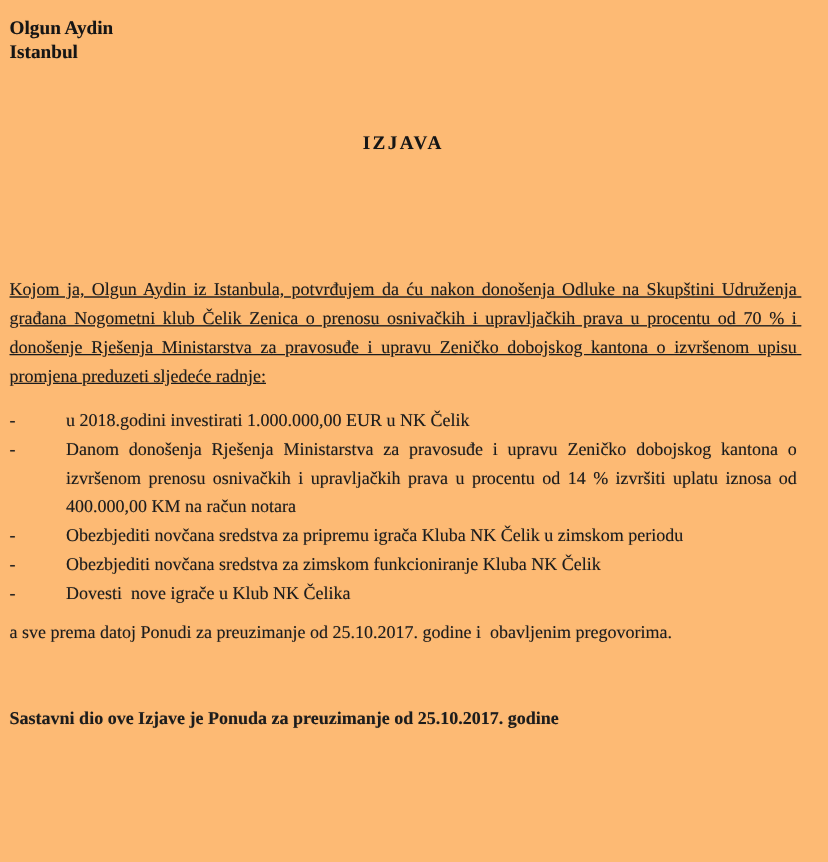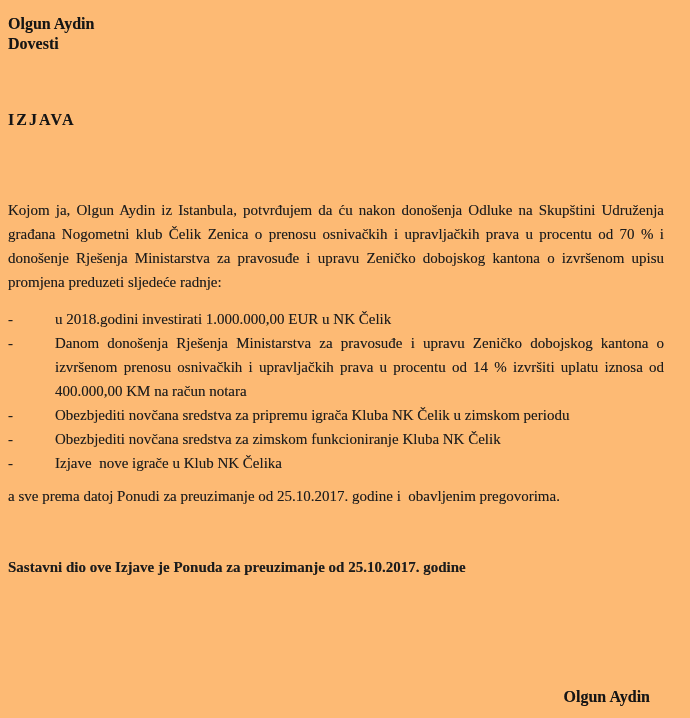--- a/index.html
+++ b/index.html
@@ -25,30 +25,31 @@
     font-weight: bold;
     font-size: 16px;
     line-height: 20px;
     color: #151515;
   }
   .title {
     margin-top: 54px;
     font-weight: bold;
     font-size: 16px;
     letter-spacing: 2px;
-    text-align: left;
+    text-align: center;
     color: #151515;
   }
   .para {
     margin: 0;
     text-align: justify;
     white-space: pre-wrap;
   }
   .intro {
-    margin-top: 66px;
+    margin-top: 98px;
+    text-decoration: underline;
   }
   .list {
     margin-top: 13px;
   }
   .li {
     display: flex;
   }
   .dash {
     flex: 0 0 47px;
   }
@@ -75,21 +76,21 @@
     color: #151515;
   }
 </style>
 </head>
 <body>
 
 <div class="page">
 
   <div class="header">
     <div class="hline">Olgun Aydin</div>
-    <div class="hline">Dovesti</div>
+    <div class="hline">Istanbul</div>
   </div>
 
   <div class="title">IZJAVA</div>
 
   <p class="para intro">Kojom ja, Olgun Aydin iz Istanbula, potvrđujem da ću nakon donošenja Odluke na Skupštini Udruženja građana Nogometni klub Čelik Zenica o prenosu osnivačkih i upravljačkih prava u procentu od 70 % i donošenje Rješenja Ministarstva za pravosuđe i upravu Zeničko dobojskog kantona o izvršenom upisu promjena preduzeti sljedeće radnje:</p>
 
   <div class="list">
     <div class="li">
       <span class="dash">-</span>
       <span class="li-text">u 2018.godini investirati 1.000.000,00 EUR u NK Čelik</span>
@@ -101,21 +102,21 @@
     <div class="li">
       <span class="dash">-</span>
       <span class="li-text">Obezbjediti novčana sredstva za pripremu igrača Kluba NK Čelik u zimskom periodu</span>
     </div>
     <div class="li">
       <span class="dash">-</span>
       <span class="li-text">Obezbjediti novčana sredstva za zimskom funkcioniranje Kluba NK Čelik</span>
     </div>
     <div class="li">
       <span class="dash">-</span>
-      <span class="li-text">Izjave  nove igrače u Klub NK Čelika</span>
+      <span class="li-text">Dovesti  nove igrače u Klub NK Čelika</span>
     </div>
   </div>
 
   <p class="para closing">a sve prema datoj Ponudi za preuzimanje od 25.10.2017. godine i  obavljenim pregovorima.</p>
 
   <p class="para attachment">Sastavni dio ove Izjave je Ponuda za preuzimanje od 25.10.2017. godine</p>
 
   <div class="signature">Olgun Aydin</div>
 
 </div>

